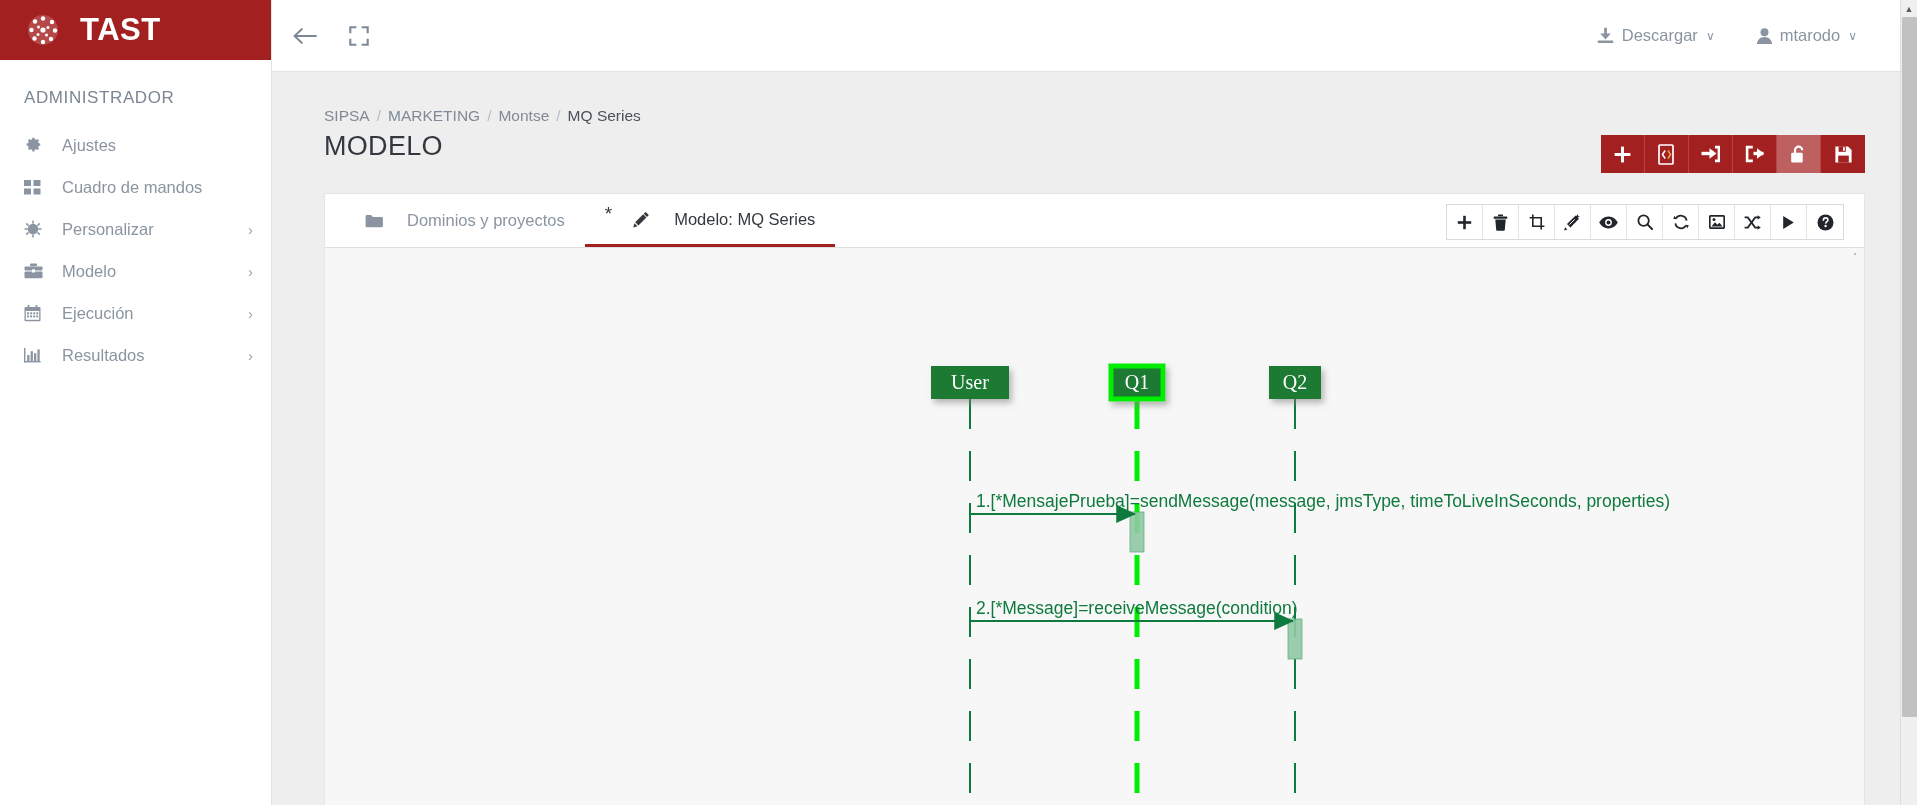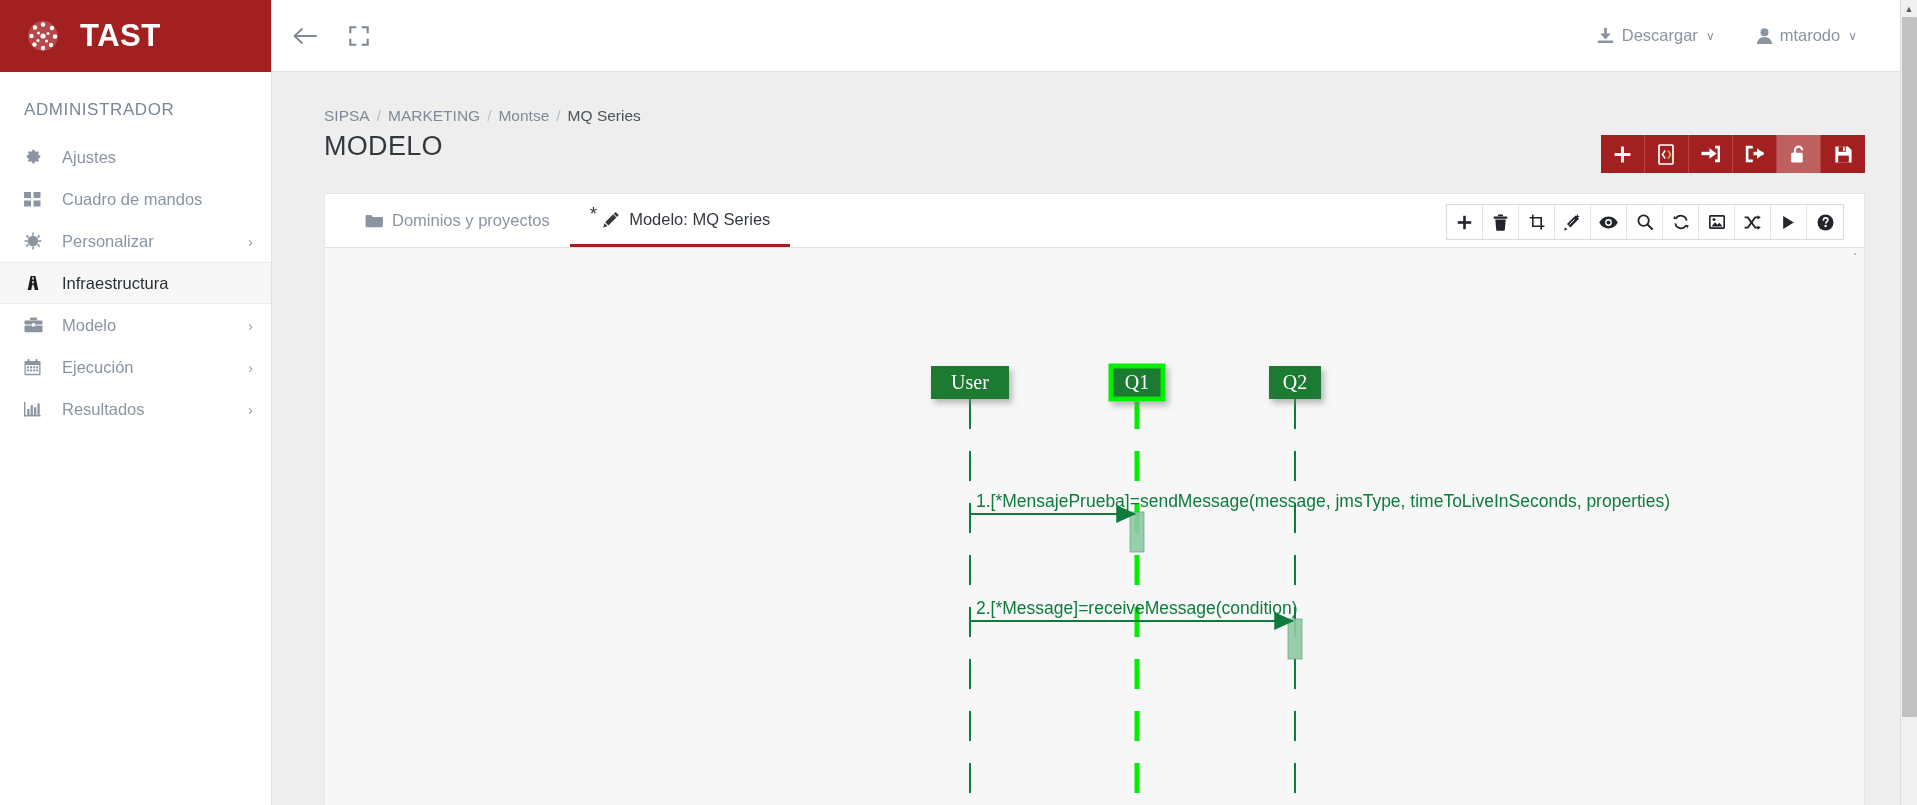--- a/index.html
+++ b/index.html
@@ -10,21 +10,21 @@
   }
   .app { position: relative; width: 1917px; height: 805px; display: flex; }
 
   
   .sidebar {
     width: 272px; height: 805px; flex: 0 0 272px;
     background: #ffffff; border-right: 1px solid #e2e2e2;
     position: relative; z-index: 5;
   }
   .brand {
-    height: 72px; background: #a32020; display: flex; align-items: center;
+    height: 60px; background: #a32020; display: flex; align-items: center;
     padding-left: 24px; gap: 18px;
   }
   .brand-logo { width: 38px; height: 38px; position: relative; }
   .brand-title {
     color: #ffffff; font-size: 31px; font-weight: bold; letter-spacing: .5px;
   }
   .side-section {
     color: #7b8794; font-size: 17px; letter-spacing: .6px;
     padding: 28px 0 16px 24px;
   }
@@ -92,21 +92,21 @@
   
   .card {
     margin: 20px 36px 0 36px; background: #ffffff;
     border: 1px solid #e6e6e6; height: 648px; position: relative;
   }
   .tabs {
     display: flex; align-items: flex-end; height: 54px;
     border-bottom: 1px solid #e0e0e0; padding-left: 20px; position: relative;
   }
   .tab {
-    display: flex; align-items: center; gap: 9px; height: 53px;
+    display: flex; align-items: center; gap: 24px; height: 53px;
     padding: 0 20px; color: #8a95a1; font-size: 16.5px; cursor: pointer;
     position: relative;
   }
   .tab.active { color: #34383d; border-bottom: 3px solid #a32020; }
   .tab .star {
     color: #34383d; font-size: 19px; position: relative; top: -5px; margin-right: -3px;
   }
   .diagbar {
     position: absolute; right: 20px; top: 10px; display: flex;
     border: 1px solid #dadada; background: #ffffff;
@@ -209,35 +209,20 @@
               <rect x="2.6" y="12" width="1.6" height="3" transform="rotate(45 3.4 13.5)"></rect>
               <rect x="13.8" y="12" width="1.6" height="3" transform="rotate(-45 14.6 13.5)"></rect>
             </g>
           </svg>
       </span>
       <span class="si-label">Personalizar</span>
       <span class="si-caret">›</span>
     </div>
 
 
-    <div class="side-item active">
-      <span class="si-icon">
-        <svg width="18" height="16" viewBox="0 0 18 16">
-            <g fill="currentColor">
-              <path d="M6.6 1h4.8l2.9 14h-3.6l-.5-3.2H7.8L7.3 15H3.7z"></path>
-            </g>
-            <g fill="#ffffff">
-              <rect x="8.3" y="2.2" width="1.4" height="2.4"></rect>
-              <rect x="8.3" y="6" width="1.4" height="2.4"></rect>
-              <rect x="8.3" y="9.8" width="1.4" height="2.2"></rect>
-            </g>
-          </svg>
-      </span>
-      <span class="si-label">Infraestructura</span>
-    </div>
 
     <div class="side-item">
       <span class="si-icon">
         <svg width="19" height="16" viewBox="0 0 19 16">
             <g fill="currentColor">
               <rect x="6" y="0.6" width="7" height="2.6" rx="1"></rect>
               <rect x="0.5" y="3.4" width="18" height="4.2" rx="1"></rect>
               <rect x="0.5" y="8.6" width="18" height="6.6" rx="1"></rect>
             </g>
             <rect x="8" y="6.3" width="3" height="3.2" fill="#ffffff"></rect>

